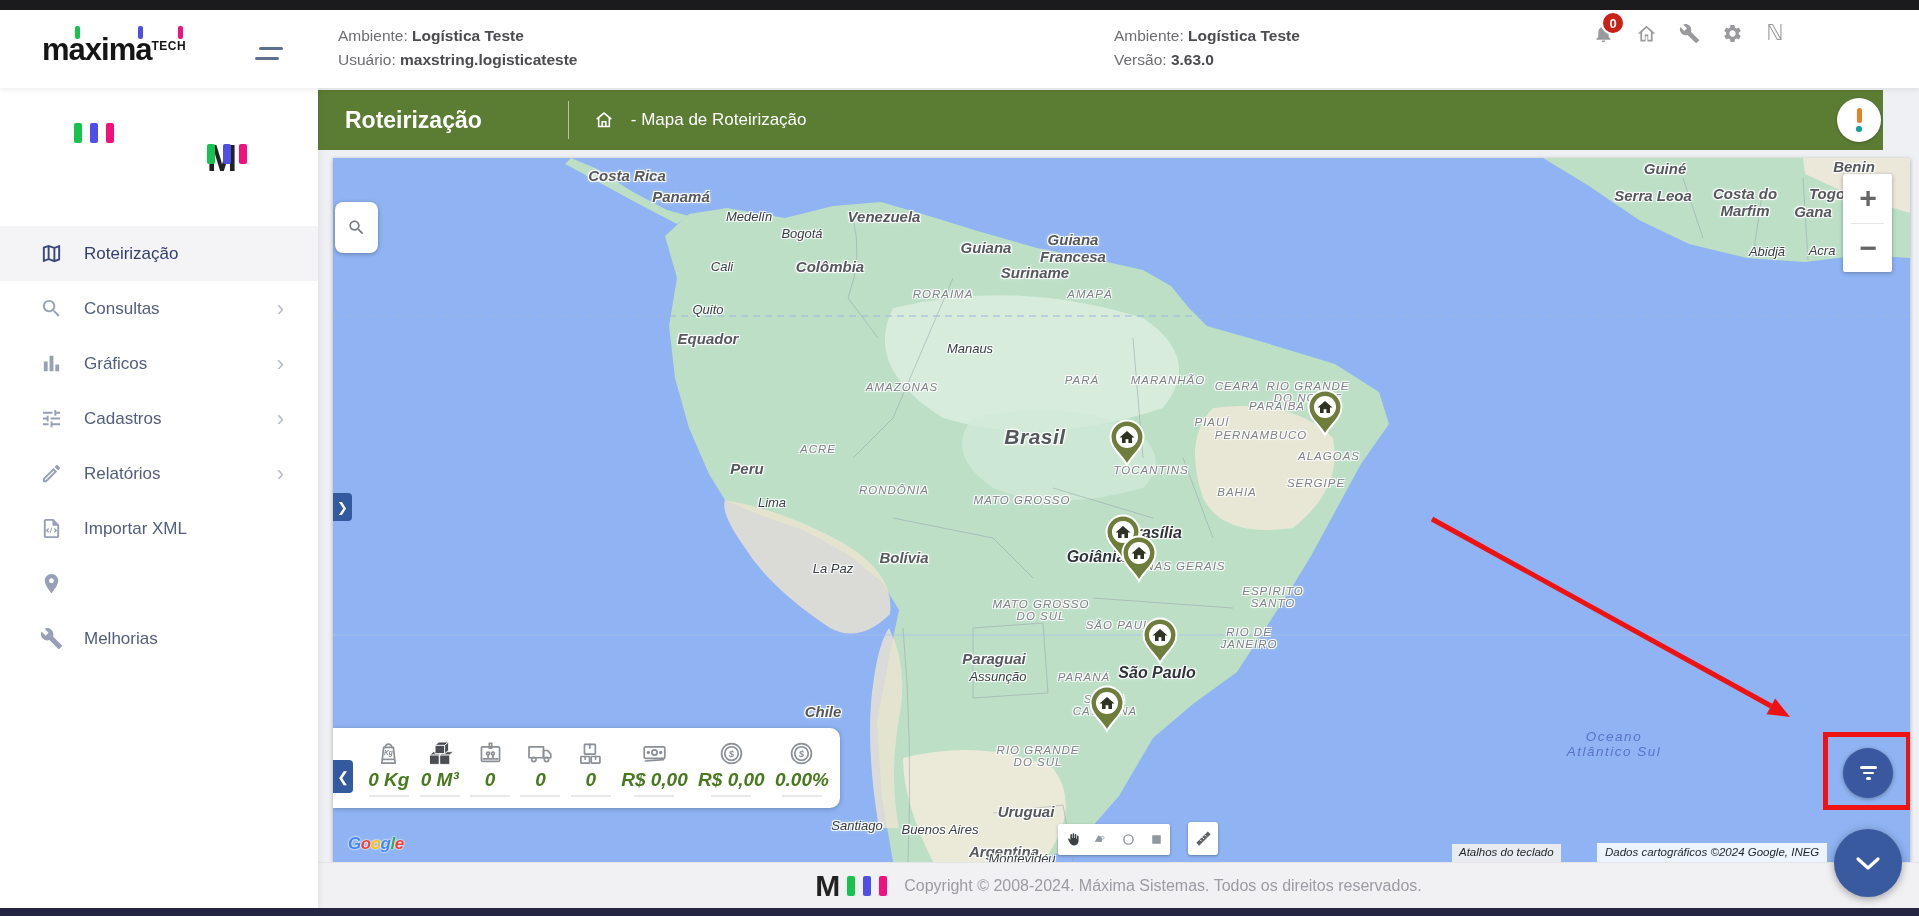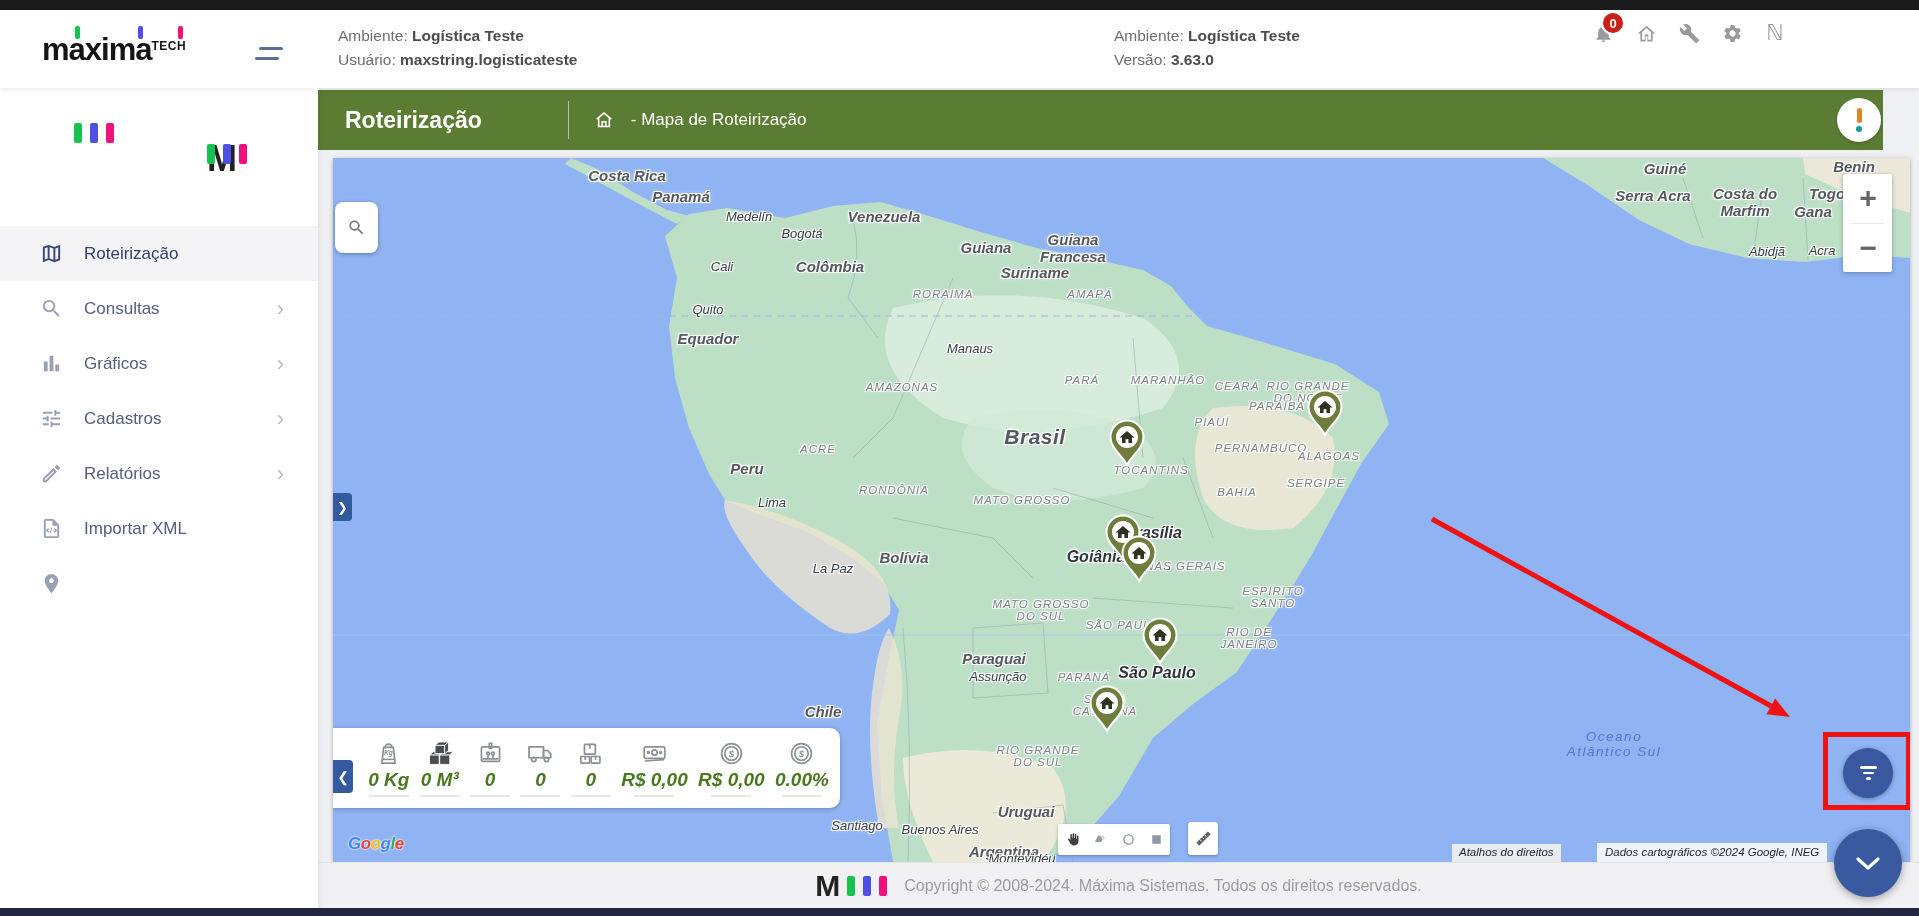--- a/index.html
+++ b/index.html
@@ -255,20 +255,26 @@
             <path d="M14 2H6c-1.1 0-2 .9-2 2v16c0 1.1.9 2 2 2h12c1.1 0 2-.9 2-2V8l-6-6zm4 18H6V4h7v5h5v11z"></path>
             <path d="M9.5 12.5 8 14l1.5 1.5-1 1L6 14l2.5-2.5zM14.5 12.5 16 14l-1.5 1.5 1 1L18 14l-2.5-2.5zM12.8 11.3l-1.6 5.4-1-.3 1.6-5.4z"></path>
           </svg></span>
         <span class="side-label">Importar XML</span>
       </div>
       <div class="side-item">
         <span class="side-ico"><svg viewBox="0 0 24 24">
             <path d="M12 2C8.13 2 5 5.13 5 9c0 5.25 7 13 7 13s7-7.75 7-13c0-3.87-3.13-7-7-7zm0 9.5c-1.38 0-2.5-1.12-2.5-2.5s1.12-2.5 2.5-2.5 2.5 1.12 2.5 2.5-1.12 2.5-2.5 2.5z"></path>
           </svg></span>
       </div>
+      <div class="side-item">
+        <span class="side-ico"><svg viewBox="0 0 24 24">
+            <path d="M22.7 19l-9.1-9.1c.9-2.3.4-5-1.5-6.9-2-2-5-2.4-7.4-1.3L9 6 6 9 1.6 4.7C.4 7.1.9 10.1 2.9 12.1c1.9 1.9 4.6 2.4 6.9 1.5l9.1 9.1c.4.4 1 .4 1.4 0l2.3-2.3c.5-.4.5-1.1.1-1.4z"></path>
+          </svg></span>
+        <span class="side-label">Melhorias</span>
+      </div>
     </div>
 </div>
 
 <div id="content">
   <div id="page-bar">
     <span id="page-title">Roteirização</span>
     <span id="bar-divider"></span>
     <span id="bar-home">
       <svg viewBox="0 0 24 24">
           <path d="M4 11 L12 4.5 L20 11"></path>
@@ -345,21 +351,21 @@
         <div class="maplabel country" style="left: 375px; top: 180px;">Equador</div>
         <div class="maplabel city" style="left: 637px; top: 190px;">Manaus</div>
         <div class="maplabel region" style="left: 569px; top: 229px;">AMAZONAS</div>
         <div class="maplabel region" style="left: 749px; top: 222px;">PARÁ</div>
         <div class="maplabel region" style="left: 835px; top: 222px;">MARANHÃO</div>
         <div class="maplabel region" style="left: 904px; top: 228px;">CEARÁ</div>
         <div class="maplabel region" style="left: 975px; top: 234px;">RIO GRANDE
 DO NORTE</div>
         <div class="maplabel region" style="left: 944px; top: 248px;">PARAÍBA</div>
         <div class="maplabel region" style="left: 879px; top: 264px;">PIAUÍ</div>
-        <div class="maplabel region" style="left: 928px; top: 290px;">PERNAMBUCO</div>
+        <div class="maplabel region" style="left: 928px; top: 277px;">PERNAMBUCO</div>
         <div class="maplabel big" style="left: 702px; top: 279px;">Brasil</div>
         <div class="maplabel region" style="left: 485px; top: 291px;">ACRE</div>
         <div class="maplabel region" style="left: 996px; top: 298px;">ALAGOAS</div>
         <div class="maplabel region" style="left: 818px; top: 312px;">TOCANTINS</div>
         <div class="maplabel region" style="left: 561px; top: 332px;">RONDÔNIA</div>
         <div class="maplabel region" style="left: 983px; top: 325px;">SERGIPE</div>
         <div class="maplabel region" style="left: 904px; top: 334px;">BAHIA</div>
         <div class="maplabel country" style="left: 414px; top: 310px;">Peru</div>
         <div class="maplabel city" style="left: 396px; top: 344px; margin-left: 43px;">Lima</div>
         <div class="maplabel region" style="left: 689px; top: 342px;">MATO GROSSO</div>
@@ -385,21 +391,21 @@
         <div class="maplabel region" style="left: 705px; top: 598px;">RIO GRANDE
 DO SUL</div>
         <div class="maplabel country" style="left: 693px; top: 653px;">Uruguai</div>
         <div class="maplabel city" style="left: 524px; top: 667px;">Santiago</div>
         <div class="maplabel city" style="left: 607px; top: 671px;">Buenos Aires</div>
         <div class="maplabel country" style="left: 671px; top: 693px;">Argentina</div>
         <div class="maplabel city" style="left: 689px; top: 700px;">Montevidéu</div>
         <div class="maplabel ocean" style="left: 1281px; top: 586px;">Oceano
 Atlântico Sul</div>
         <div class="maplabel country" style="left: 1332px; top: 10px;">Guiné</div>
-        <div class="maplabel country" style="left: 1320px; top: 37px;">Serra Acra</div>
+        <div class="maplabel country" style="left: 1320px; top: 37px;">Serra Leoa</div>
         <div class="maplabel country" style="left: 1412px; top: 44px;">Costa do
 Marfim</div>
         <div class="maplabel country" style="left: 1480px; top: 53px;">Gana</div>
         <div class="maplabel country" style="left: 1494px; top: 35px;">Togo</div>
         <div class="maplabel country" style="left: 1521px; top: 8px;">Benin</div>
         <div class="maplabel city" style="left: 1434px; top: 93px;">Abidjã</div>
         <div class="maplabel city" style="left: 1489px; top: 92px;">Acra</div>
       </div>
     <div id="map-markers">
         <div class="marker" style="left: 794px; top: 283px;"><svg width="40" height="48" viewBox="0 0 40 48">
@@ -585,21 +591,21 @@
       </span>
     </div>
     <div id="ruler-chip">
       <svg viewBox="0 0 24 24">
           <path d="M3 17.5 L17.5 3 21 6.5 6.5 21 Z" fill="#5f6368"></path>
           <path d="M7.5 13.5l2 2M10.5 10.5l2 2M13.5 7.5l2 2" stroke="#fff" stroke-width="1.2"></path>
         </svg>
     </div>
 
     <div id="google-logo"><span style="color: rgb(66, 133, 244);">G</span><span style="color: rgb(234, 67, 53);">o</span><span style="color: rgb(251, 188, 5);">o</span><span style="color: rgb(66, 133, 244);">g</span><span style="color: rgb(52, 168, 83);">l</span><span style="color: rgb(234, 67, 53);">e</span></div>
-    <div id="attr-shortcuts">Atalhos do direitos</div>
+    <div id="attr-shortcuts">Atalhos do teclado</div>
     <div id="attr-data">Dados cartográficos ©2024 Google, INEG</div>
 
     <svg id="annot-arrow">
       <line x1="1099" y1="361" x2="1438" y2="548" stroke="#ee1212" stroke-width="5"></line>
       <polygon points="1457,559 1433.5,556.3 1442.2,540.5" fill="#ee1212"></polygon>
     </svg>
     <div id="annot-rect"></div>
     <div id="filter-btn">
         <i></i>
         <i></i>

